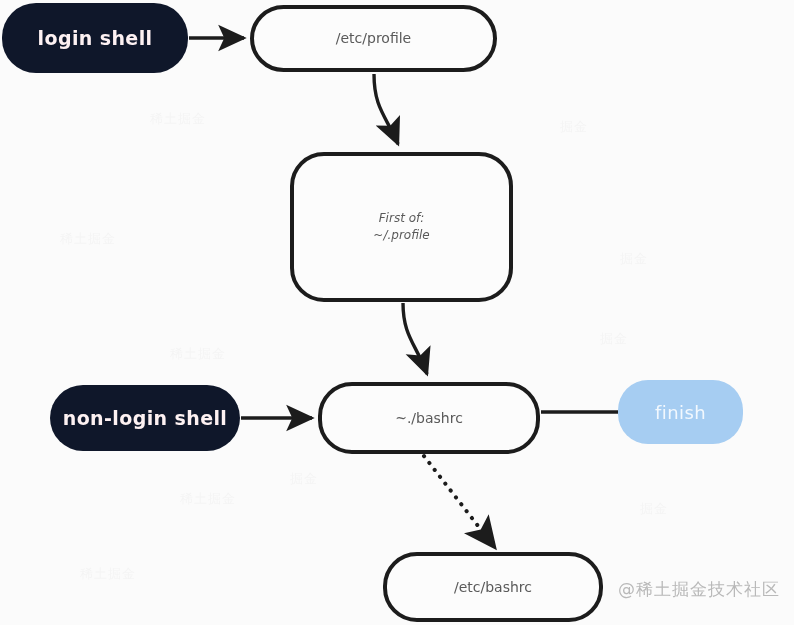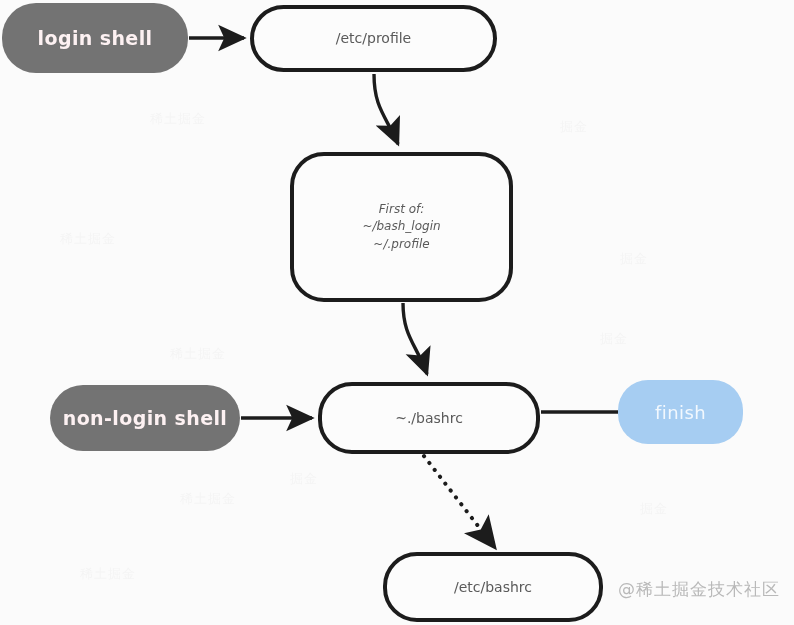--- a/index.html
+++ b/index.html
@@ -47,21 +47,21 @@
   .node-white {
     background: #fcfcfc;
     border: 4px solid #1c1c1c;
     border-radius: 34px;
     color: #5a5a5a;
     font-size: 14px;
     font-family: "DejaVu Sans", sans-serif;
     line-height: 1.45;
   }
   .node-pink {
-    background: #737373;
+    background: #0f172a;
     border-radius: 34px;
     color: #fdf1f2;
     font-size: 19px;
     font-weight: bold;
     font-family: "DejaVu Sans", sans-serif;
     letter-spacing: 0.4px;
   }
   .node-blue {
     background: #a6cdf2;
     border-radius: 30px;
@@ -133,21 +133,20 @@
   <div class="node node-pink" style="left:2px; top:3px; width:186px; height:70px;">
     <span>login shell</span>
   </div>
 
   <div class="node node-white" style="left:250px; top:5px; width:247px; height:67px;">
     <span>/etc/profile</span>
   </div>
 
   <div class="node node-white node-multiline" style="left:290px; top:152px; width:223px; height:150px;">
     <span>First of:</span>
-    <span>~/bash_login</span>
     <span>~/.profile</span>
   </div>
 
   <div class="node node-pink" style="left:50px; top:385px; width:190px; height:66px;text-align:right;">
     <span>non-login shell</span>
   </div>
 
   <div class="node node-white" style="left:318px; top:382px; width:222px; height:72px;">
     <span>~./bashrc</span>
   </div>

